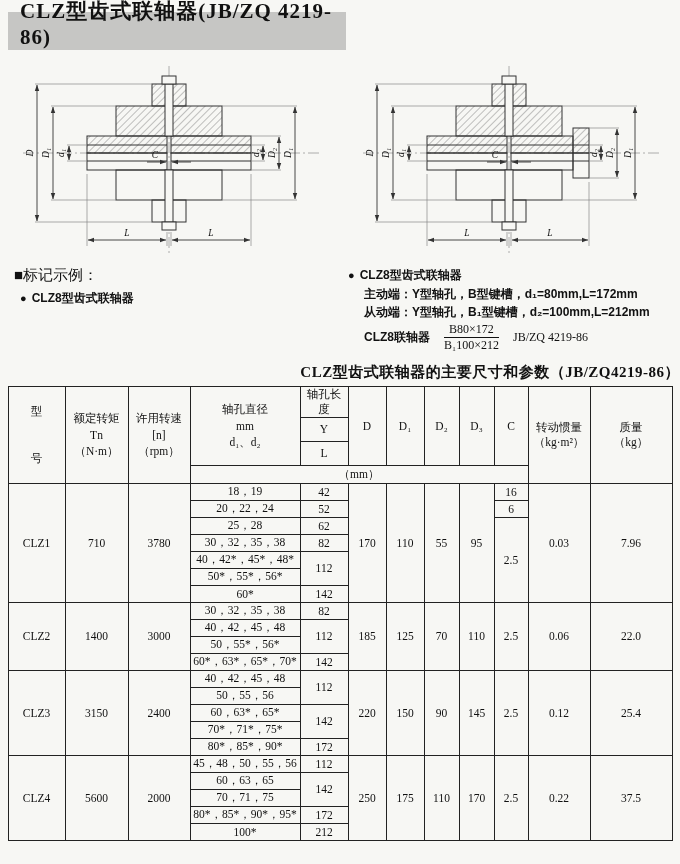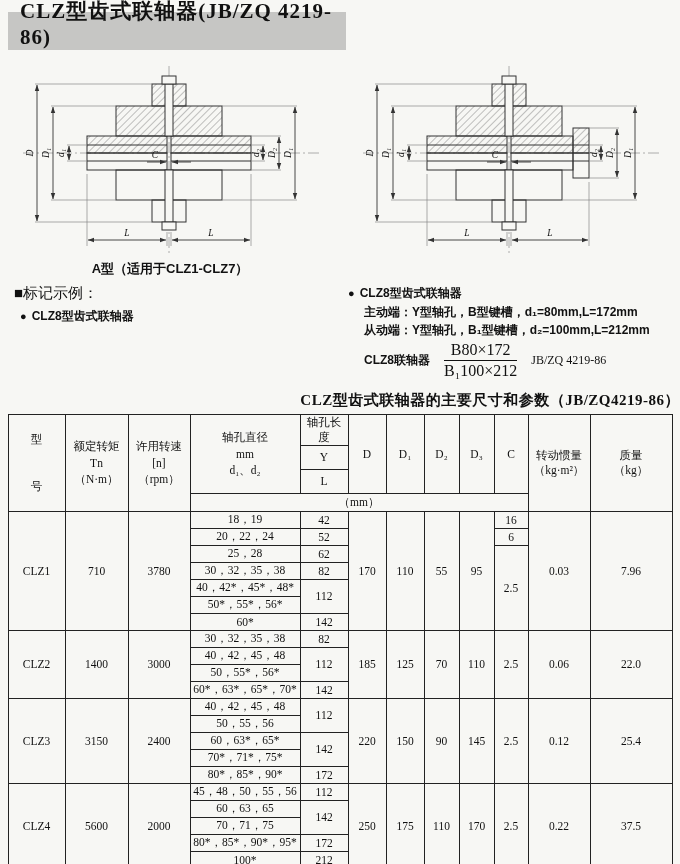--- a/index.html
+++ b/index.html
@@ -33,21 +33,21 @@
   .mark-heading { font-family:"Liberation Sans","DejaVu Sans",sans-serif;
     font-size:15px; font-weight:normal; margin-bottom:4px; }
   .mark-block { font-family:"Liberation Sans","DejaVu Sans",sans-serif;
     font-size:12px; font-weight:600; line-height:1.55; padding-left:6px; }
   .mark-title { display:flex; align-items:center; gap:5px; }
   .bullet { font-size:11px; }
   .mark-lines { padding-left:16px; }
   .desig-suffix { position:relative; top:-4px; margin-left:2px; font-family:"Liberation Serif",serif; font-weight:normal; }
   .desig-line { display:flex; align-items:center; gap:14px; }
   .frac { display:inline-flex; flex-direction:column; text-align:center;
-    font-family:"Liberation Serif",serif; font-weight:normal; font-size:16px; line-height:1.25; }
+    font-family:"Liberation Serif",serif; font-weight:normal; font-size:12px; line-height:1.25; }
   .frac .num { border-bottom:1px solid #111; padding:0 3px; }
   
   .tabletitle { text-align:right; font-size:15px; font-weight:bold; margin:10px 0 4px 0; letter-spacing:0.5px; }
   table.spec {
     margin:0 auto; width:664px; border-collapse:collapse; table-layout:fixed;
     font-size:11.5px;
   }
   table.spec th, table.spec td {
     border:1px solid #222; text-align:center; vertical-align:middle;
     font-weight:normal; padding:0 1px; overflow:hidden;
@@ -151,21 +151,20 @@
         <text x="40" y="99" transform="rotate(-90 40 99)">D₁</text>
         <text x="55" y="99" transform="rotate(-90 55 99)">d₁</text>
         <text x="146" y="104">C</text>
         <text x="250" y="99" transform="rotate(-90 250 99)">d₂</text>
         <text x="266" y="99" transform="rotate(-90 266 99)">D₂</text>
         <text x="282" y="99" transform="rotate(-90 282 99)">D₁</text>
         <text x="118" y="182">L</text>
         <text x="202" y="182">L</text>
       </g>
     </svg>
-    <div class="caption">A型（适用于CLZ1-CLZ7）</div>
   </div>
 
   <div class="drawfig">
     <svg width="322" height="206" viewBox="0 0 322 206">
       <defs>
         <pattern id="hatch-b" width="5" height="5" patternUnits="userSpaceOnUse" patternTransform="rotate(45)">
           <line x1="0" y1="0" x2="0" y2="5" stroke="#777" stroke-width="0.9"></line>
         </pattern>
         <marker id="arr-b" viewBox="0 0 10 10" refX="9.5" refY="5" markerWidth="7" markerHeight="7" orient="auto-start-reverse">
           <path d="M0,1.5L10,5L0,8.5z" fill="#333"></path>

